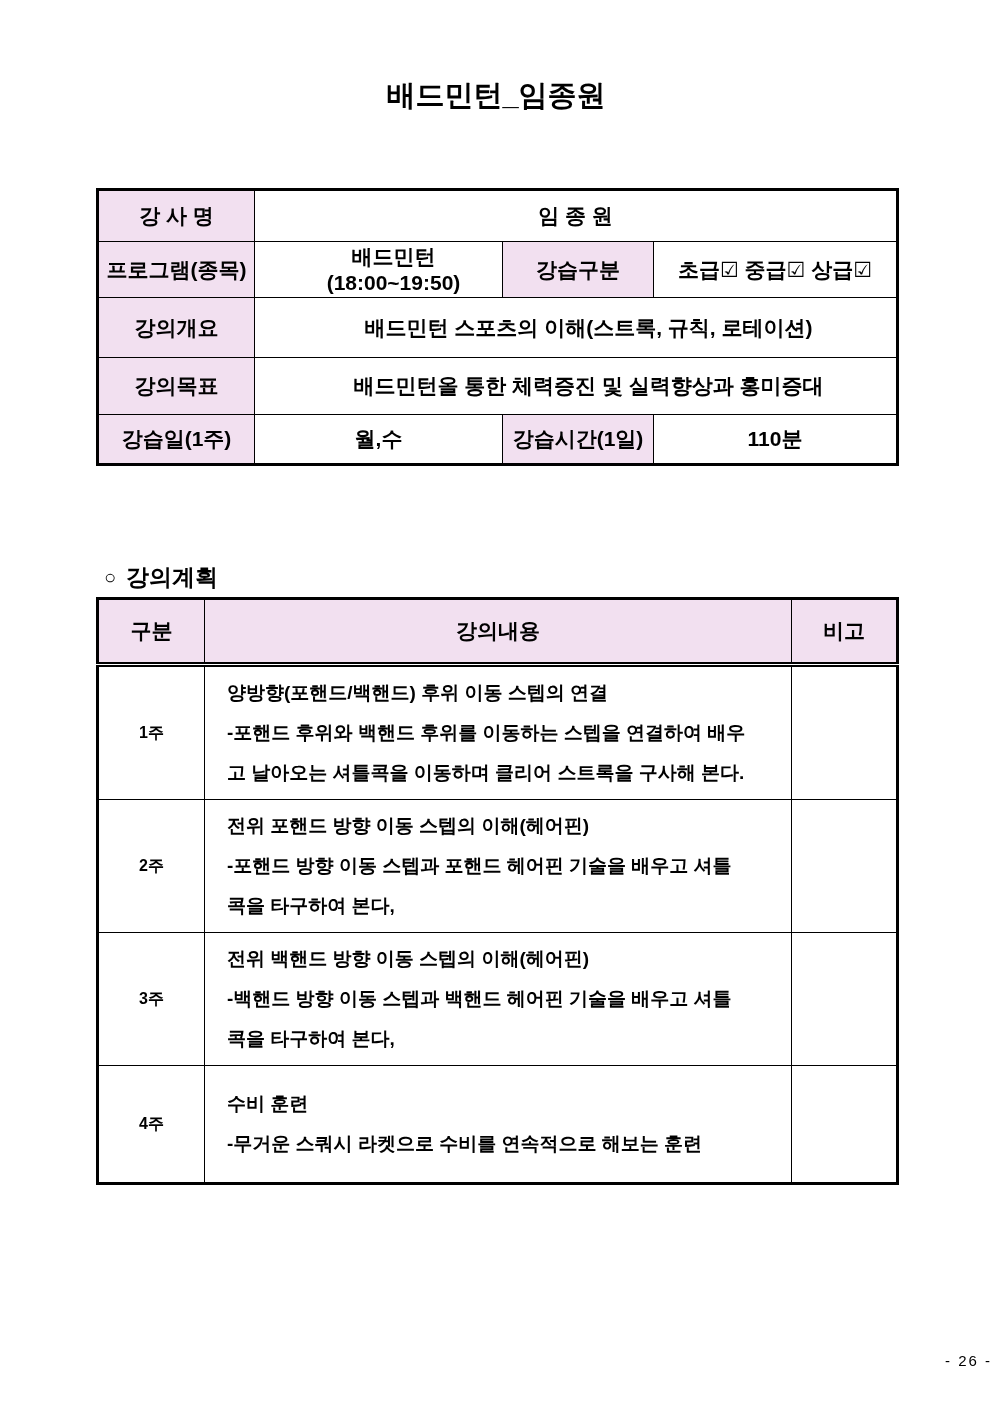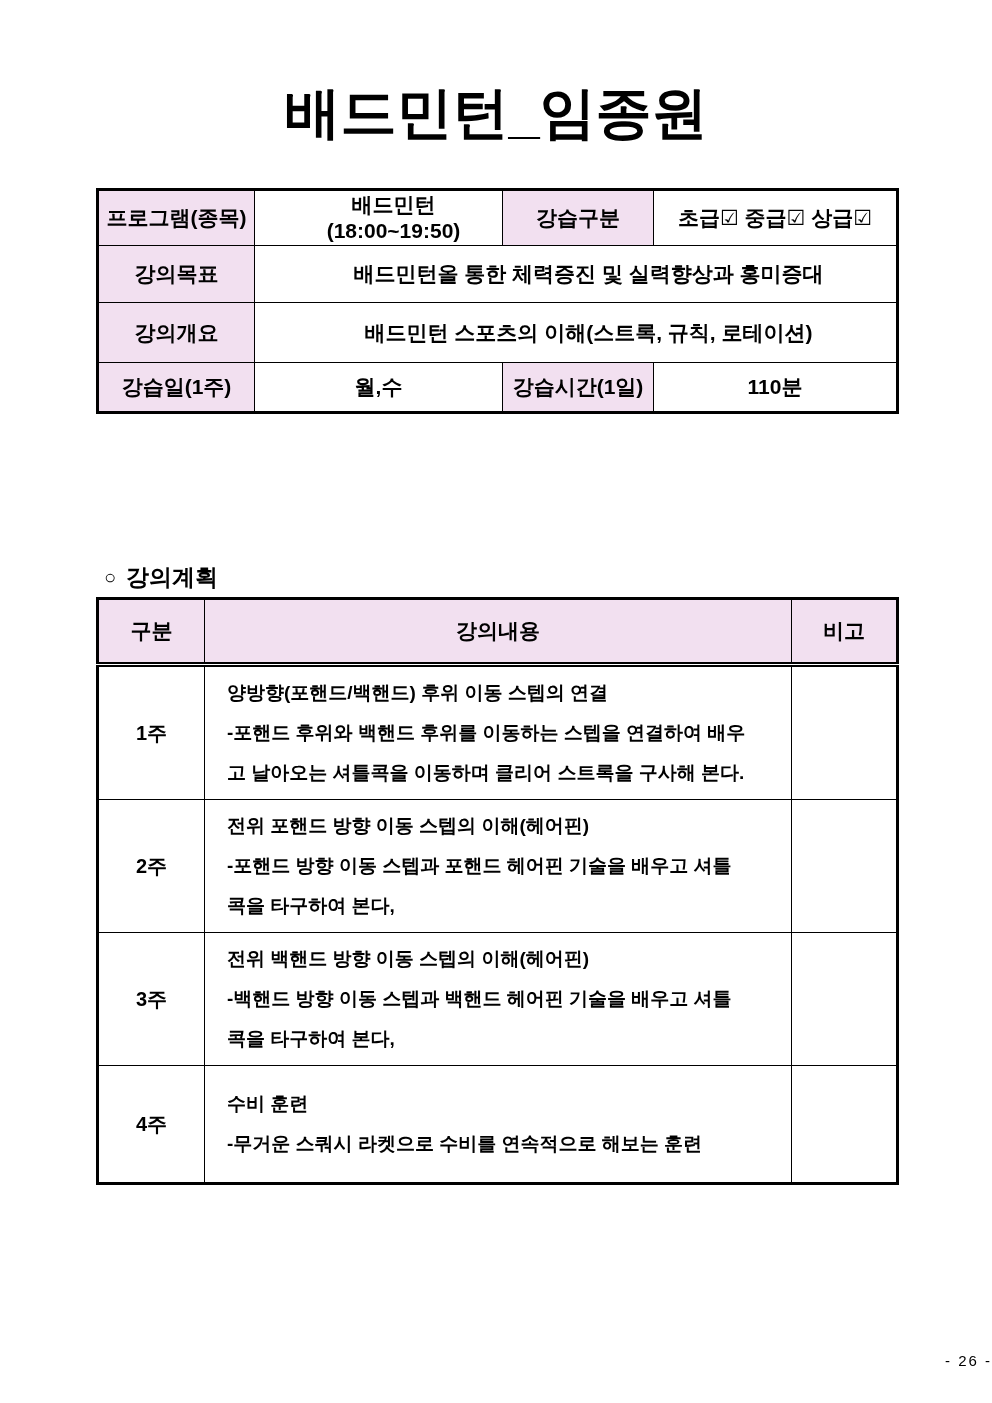--- a/index.html
+++ b/index.html
@@ -4,21 +4,21 @@
 <style>
   * { margin:0; padding:0; box-sizing:border-box; }
   html,body { background:#ffffff; }
   body {
     width:992px; height:1403px; position:relative;
     font-family:"Liberation Sans","DejaVu Sans",sans-serif;
     color:#000;
   }
   .doc-title {
     position:absolute; top:76px; left:0; width:100%;
-    text-align:center; font-size:56px; font-weight:bold; letter-spacing:0px;
+    text-align:center; font-size:29px; font-weight:bold; letter-spacing:0px;
   }
   table { border-collapse:collapse; table-layout:fixed; }
   .info-table {
     position:absolute; left:96px; top:188px; width:800px;
     border:3px solid #000;
   }
   .info-table th, .info-table td {
     border:1.5px solid #000; font-size:21px; font-weight:bold;
     text-align:center; vertical-align:middle; overflow:hidden;
   }
@@ -35,21 +35,21 @@
     border:3px solid #000;
   }
   .plan-table th, .plan-table td {
     border:1.5px solid #000; font-weight:bold;
     vertical-align:middle; overflow:hidden;
   }
   .plan-table thead th {
     background:#F2E0F0; font-size:21px; 
     border-bottom:5px double #000;
   }
-  .week-cell { font-size:20px; text-align:center; }
+  .week-cell { font-size:16px; text-align:center; }
   .content-cell {
     font-size:19px; text-align:left; padding:6px 14px 6px 22px; line-height:40px;border-radius:19px;
   }
   .page-footer {
     position:absolute; top:1352px; left:0; width:100%;
     text-align:right; font-size:15px; letter-spacing:2px;
   }
 </style>
 </head>
 <body>
@@ -57,36 +57,40 @@
 <div class="doc-title">배드민턴_임종원</div>
 
 <table class="info-table">
   <colgroup>
     <col style="width:157px">
       <col style="width:248px">
       <col style="width:151px">
       <col style="width:244px">
   </colgroup>
   <tbody>
+    <tr style="height:52px">
+      <th class="hdr-cell">강 사 명</th>
+      <td colspan="3">임 종 원</td>
+    </tr>
     <tr style="height:56px">
       <th class="hdr-cell">프로그램(종목)</th>
       <td class="two-line">
         <div>배드민턴</div>
         <div>(18:00~19:50)</div>
       </td>
       <th class="hdr-cell">강습구분</th>
       <td>초급☑ 중급☑ 상급☑</td>
     </tr>
+    <tr style="height:60px">
+      <th class="hdr-cell">강의개요</th>
+      <td colspan="3" class="left-text">배드민턴 스포츠의 이해(스트록, 규칙, 로테이션)</td>
+    </tr>
     <tr style="height:57px">
       <th class="hdr-cell">강의목표</th>
       <td colspan="3" class="left-text">배드민턴올 통한 체력증진 및 실력향상과 홍미증대</td>
-    </tr>
-    <tr style="height:60px">
-      <th class="hdr-cell">강의개요</th>
-      <td colspan="3" class="left-text">배드민턴 스포츠의 이해(스트록, 규칙, 로테이션)</td>
     </tr>
     <tr style="height:50px">
       <th class="hdr-cell">강습일(1주)</th>
       <td>월,수</td>
       <th class="hdr-cell">강습시간(1일)</th>
       <td>110분</td>
     </tr>
   </tbody>
 </table>
 

